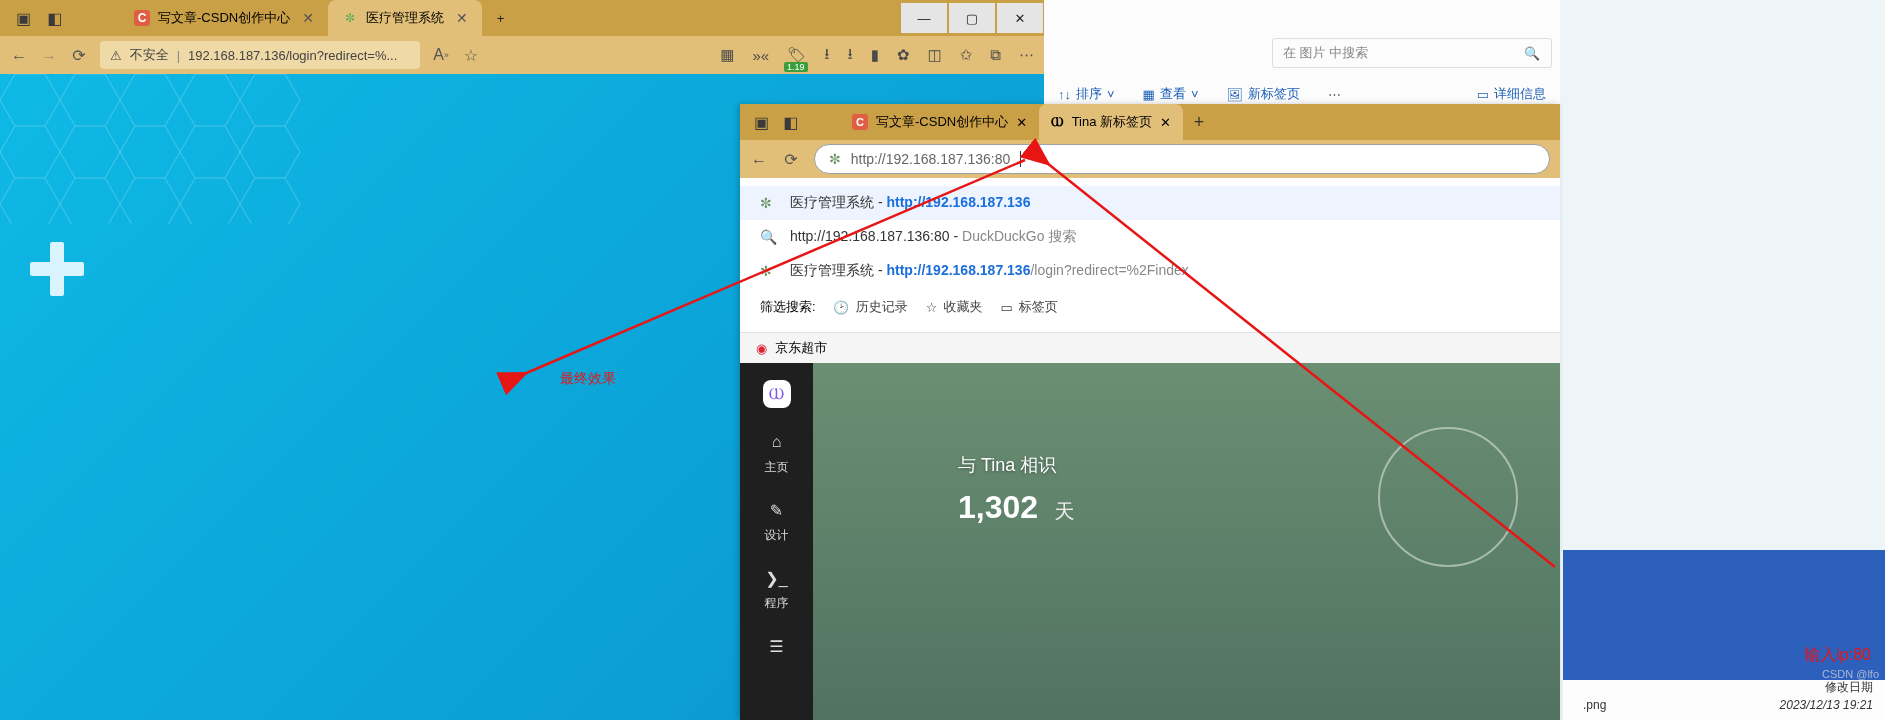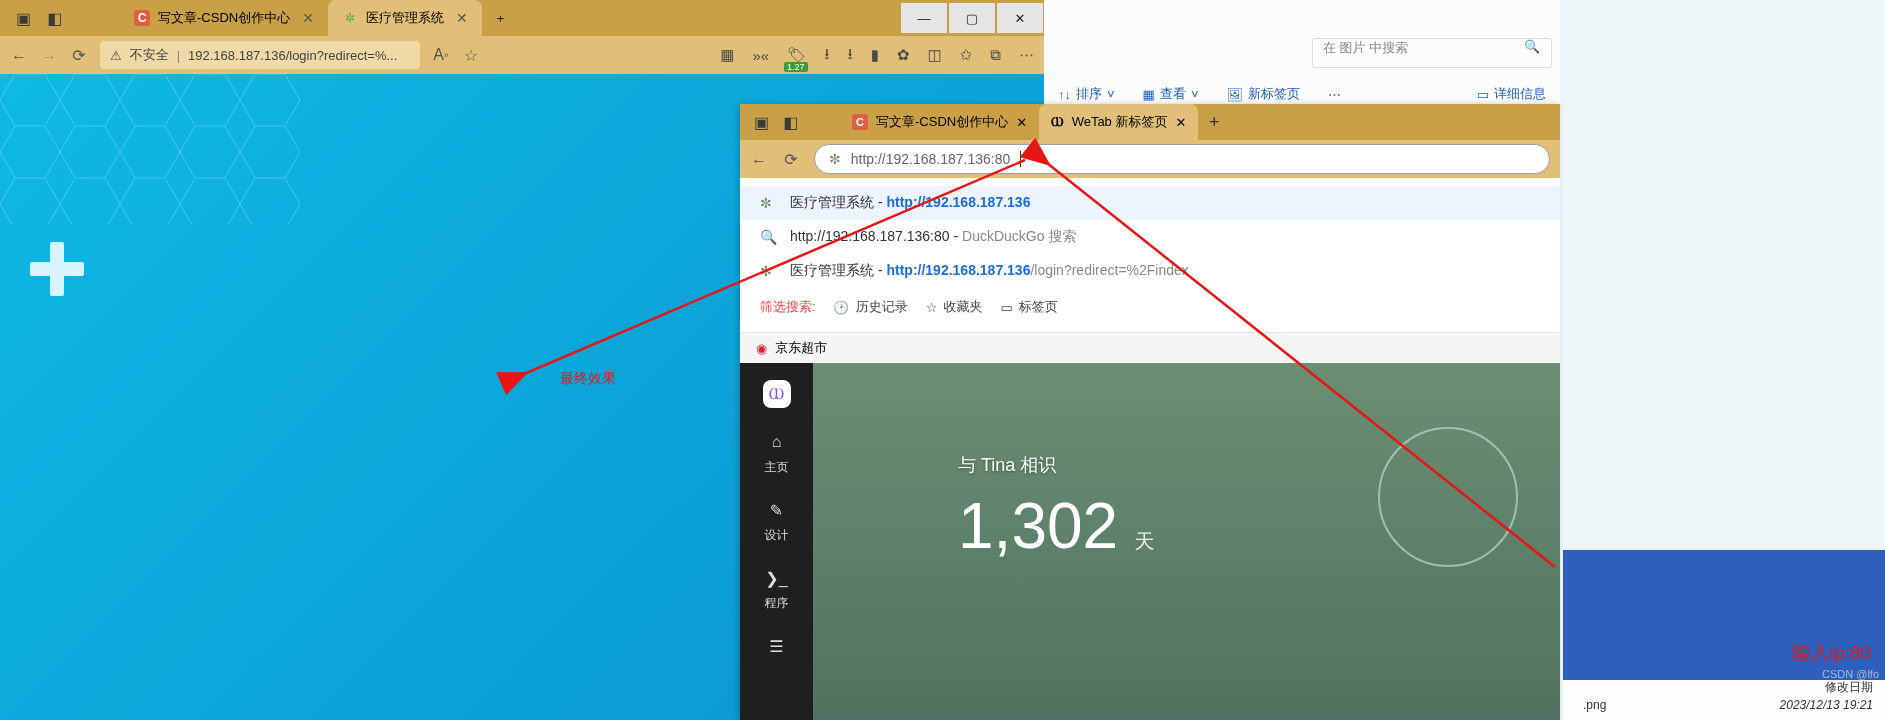--- a/index.html
+++ b/index.html
@@ -58,46 +58,46 @@
 
 .suggest-box { background: #fff; border-bottom: 1px solid #e3e3e3; padding: 8px 0; }
 .suggest-row { display: flex; align-items: center; gap: 12px; padding: 8px 20px; font-size: 14px; cursor: pointer; }
 .suggest-row.hl { background: #edf4ff; }
 .sr-ico { width: 18px; color: #6a915f; font-size: 14px; }
 .sr-ico.search { color: #888; }
 .sr-txt { color: #333; }
 .sr-url { color: #1a6fdc; font-weight: 600; }
 .sr-url-grey { color: #888; }
 .filter-row { display: flex; align-items: center; gap: 18px; padding: 10px 20px 8px; font-size: 13px; color: #444; }
-.filter-row .flabel { color: #ef4444; }
+.filter-row .flabel { color: #000000; }
 .filter-row .fitem { display: flex; align-items: center; gap: 6px; cursor: pointer; }
 
 .page-r { position: relative; height: 450px; overflow: hidden; }
 .sidebar-r { position: absolute; left: 0; top: 0; width: 73px; height: 100%; background: #1f1f1f; display: flex; flex-direction: column; align-items: center; padding-top: 10px; gap: 6px; }
 .side-item { width: 100%; display: flex; flex-direction: column; align-items: center; gap: 3px; padding: 7px 0; color: #ddd; font-size: 12px; cursor: pointer; }
 .side-item .sico { width: 28px; height: 28px; display: flex; align-items: center; justify-content: center; border-radius: 8px; font-size: 16px; }
 .side-item.app .sico { background: #fff; color: #7a5ce8; }
 .content-r { position: absolute; left: 73px; top: 0; right: 0; height: 100%; background: linear-gradient(180deg,#6b8f72 0%, #5a7d68 50%, #4a6a5a 100%); }
 .widget { position: absolute; left: 145px; top: 90px; color: #fff; }
 .widget .wtitle { font-size: 18px; margin-bottom: 12px; text-shadow: 0 1px 3px rgba(0,0,0,0.4); }
-.widget .wnum { font-size: 64px; font-weight: 400; display: inline-block; }
+.widget .wnum { font-size: 32px; font-weight: 700; display: inline-block; }
 .widget .wunit { font-size: 20px; margin-left: 12px; color: #eee; }
 .clock-face { position: absolute; right: 42px; top: 64px; width: 140px; height: 140px; border: 2px solid rgba(255,255,255,0.45); border-radius: 50%; }
 
 
 .top-right-panel { position: absolute; left: 1044px; top: 0; width: 516px; height: 104px; background: #fcfcfc; }
-.trp-search { position: absolute; right: 8px; top: 38px; width: 240px; height: 30px; border: 1px solid #ddd; border-radius: 3px; display: flex; padding: 0 10px; color: #888; font-size: 13px; }
+.trp-search { position: absolute; right: 8px; top: 38px; width: 280px; height: 30px; border: 1px solid #ddd; border-radius: 3px; display: flex; align-items: center; padding: 0 10px; color: #888; font-size: 13px; }
 .trp-search .sico { margin-left: auto; }
 .trp-tools { position: absolute; left: 0; top: 84px; right: 0; height: 20px; display: flex; align-items: center; gap: 28px; padding: 0 14px; font-size: 13px; color: #1d5fb6; }
 .trp-tools .titem { display: flex; align-items: center; gap: 5px; }
 .trp-tools .dots { color: #444; }
 .trp-tools .right { margin-left: auto; }
 
 .bottom-right { position: absolute; right: 0; top: 550px; width: 322px; height: 170px; background: #2d5fbc; }
-.br-text { position: absolute; right: 14px; bottom: 54px; color: #e81515; font-size: 19px; margin-top: 8px; }
+.br-text { position: absolute; right: 14px; bottom: 54px; color: #e81515; font-size: 16px; margin-top: 8px; }
 .br-png { position: absolute; left: 20px; bottom: 8px; color: #333; font-size: 12px; }
 .br-date { position: absolute; right: 12px; bottom: 8px; color: #333; font-size: 12px; font-style: italic; }
 .br-label { position: absolute; right: 12px; bottom: 24px; color: #333; font-size: 12px; }
 .br-white { position: absolute; left:0; right:0; bottom:0; height:40px; background:#fdfdfd; }
 
 
 .arrow-svg { position: absolute; left: 0; top: 0; pointer-events: none; }
 .watermark { position:absolute; right:6px; bottom:40px; color:rgba(220,220,220,0.7); font-size:11px; }
 </style>
 </head>
@@ -134,21 +134,21 @@
       <span>⚠</span>
       <span>不安全</span>
       <span style="color:#888">|</span>
       <span>192.168.187.136/login?redirect=%...</span>
     </div>
     <span class="nav-ico">A<sup style="font-size:9px">»</sup></span>
     <span class="nav-ico">☆</span>
     <div class="urlbar-r-icons">
       <span class="ico">▦</span>
       <span class="ico ico-blue">»«</span>
-      <span class="ico" style="position:relative">🏷<span class="badge-green">1.27</span></span>
+      <span class="ico" style="position:relative">🏷<span class="badge-green">1.19</span></span>
       <span class="ico ico-blue">⭳</span>
       <span class="ico ico-blue">⭳</span>
       <span class="ico ico-blue">▮</span>
       <span class="ico">✿</span>
       <span class="ico">◫</span>
       <span class="ico">✩</span>
       <span class="ico">⧉</span>
       <span class="ico">⋯</span>
     </div>
   </div>
@@ -186,21 +186,21 @@
       <span>▣</span>
       <span>◧</span>
     </div>
     <div class="tab-r">
       <span class="favicon fav-c" style="background:#e05f44;color:#fff;width:16px;height:16px;display:flex;align-items:center;justify-content:center;font-size:11px;border-radius:3px;font-weight:bold">C</span>
       <span>写文章-CSDN创作中心</span>
       <span class="close-x">✕</span>
     </div>
     <div class="tab-r active">
       <span style="font-weight:bold">Ⲱ</span>
-      <span>WeTab 新标签页</span>
+      <span>Tina 新标签页</span>
       <span class="close-x">✕</span>
     </div>
     <span class="plus-r">+</span>
   </div>
   <div class="urlbar-r">
     <span class="nav-ico">←</span>
     <span class="nav-ico">⟳</span>
     <div class="urlbox-r">
       <span style="color:#6a915f">✼</span>
       <span>http://192.168.187.136:80</span>

